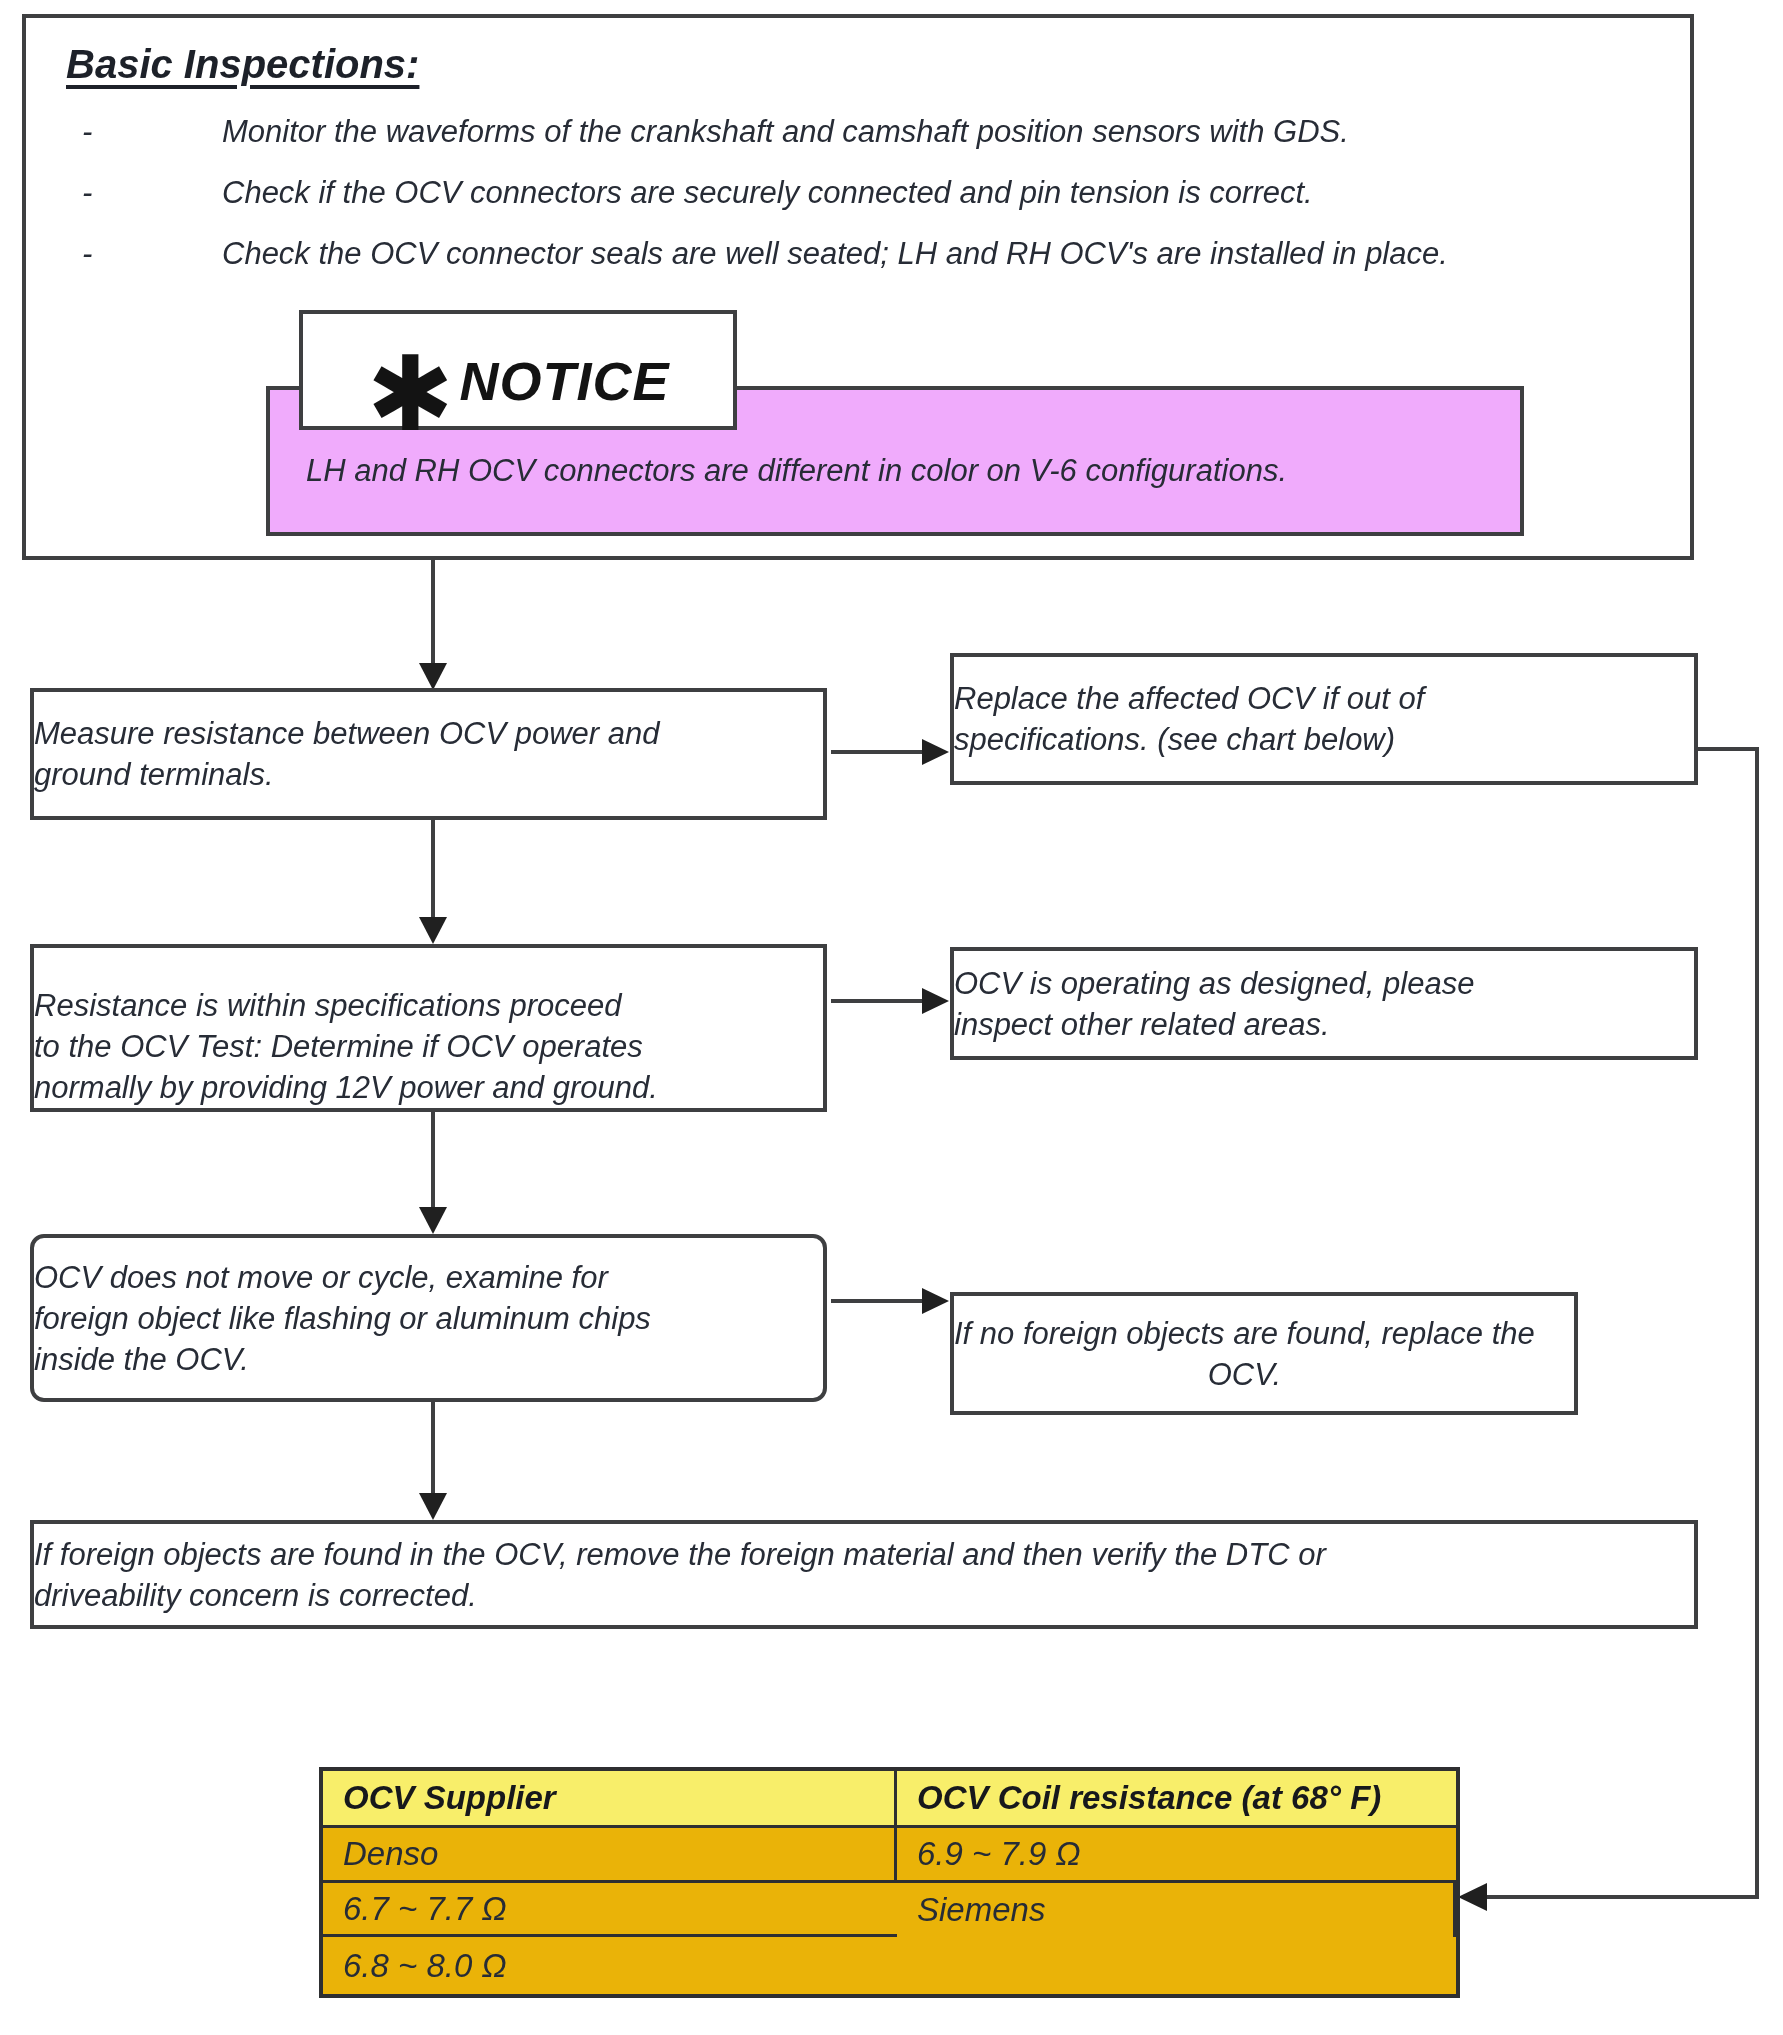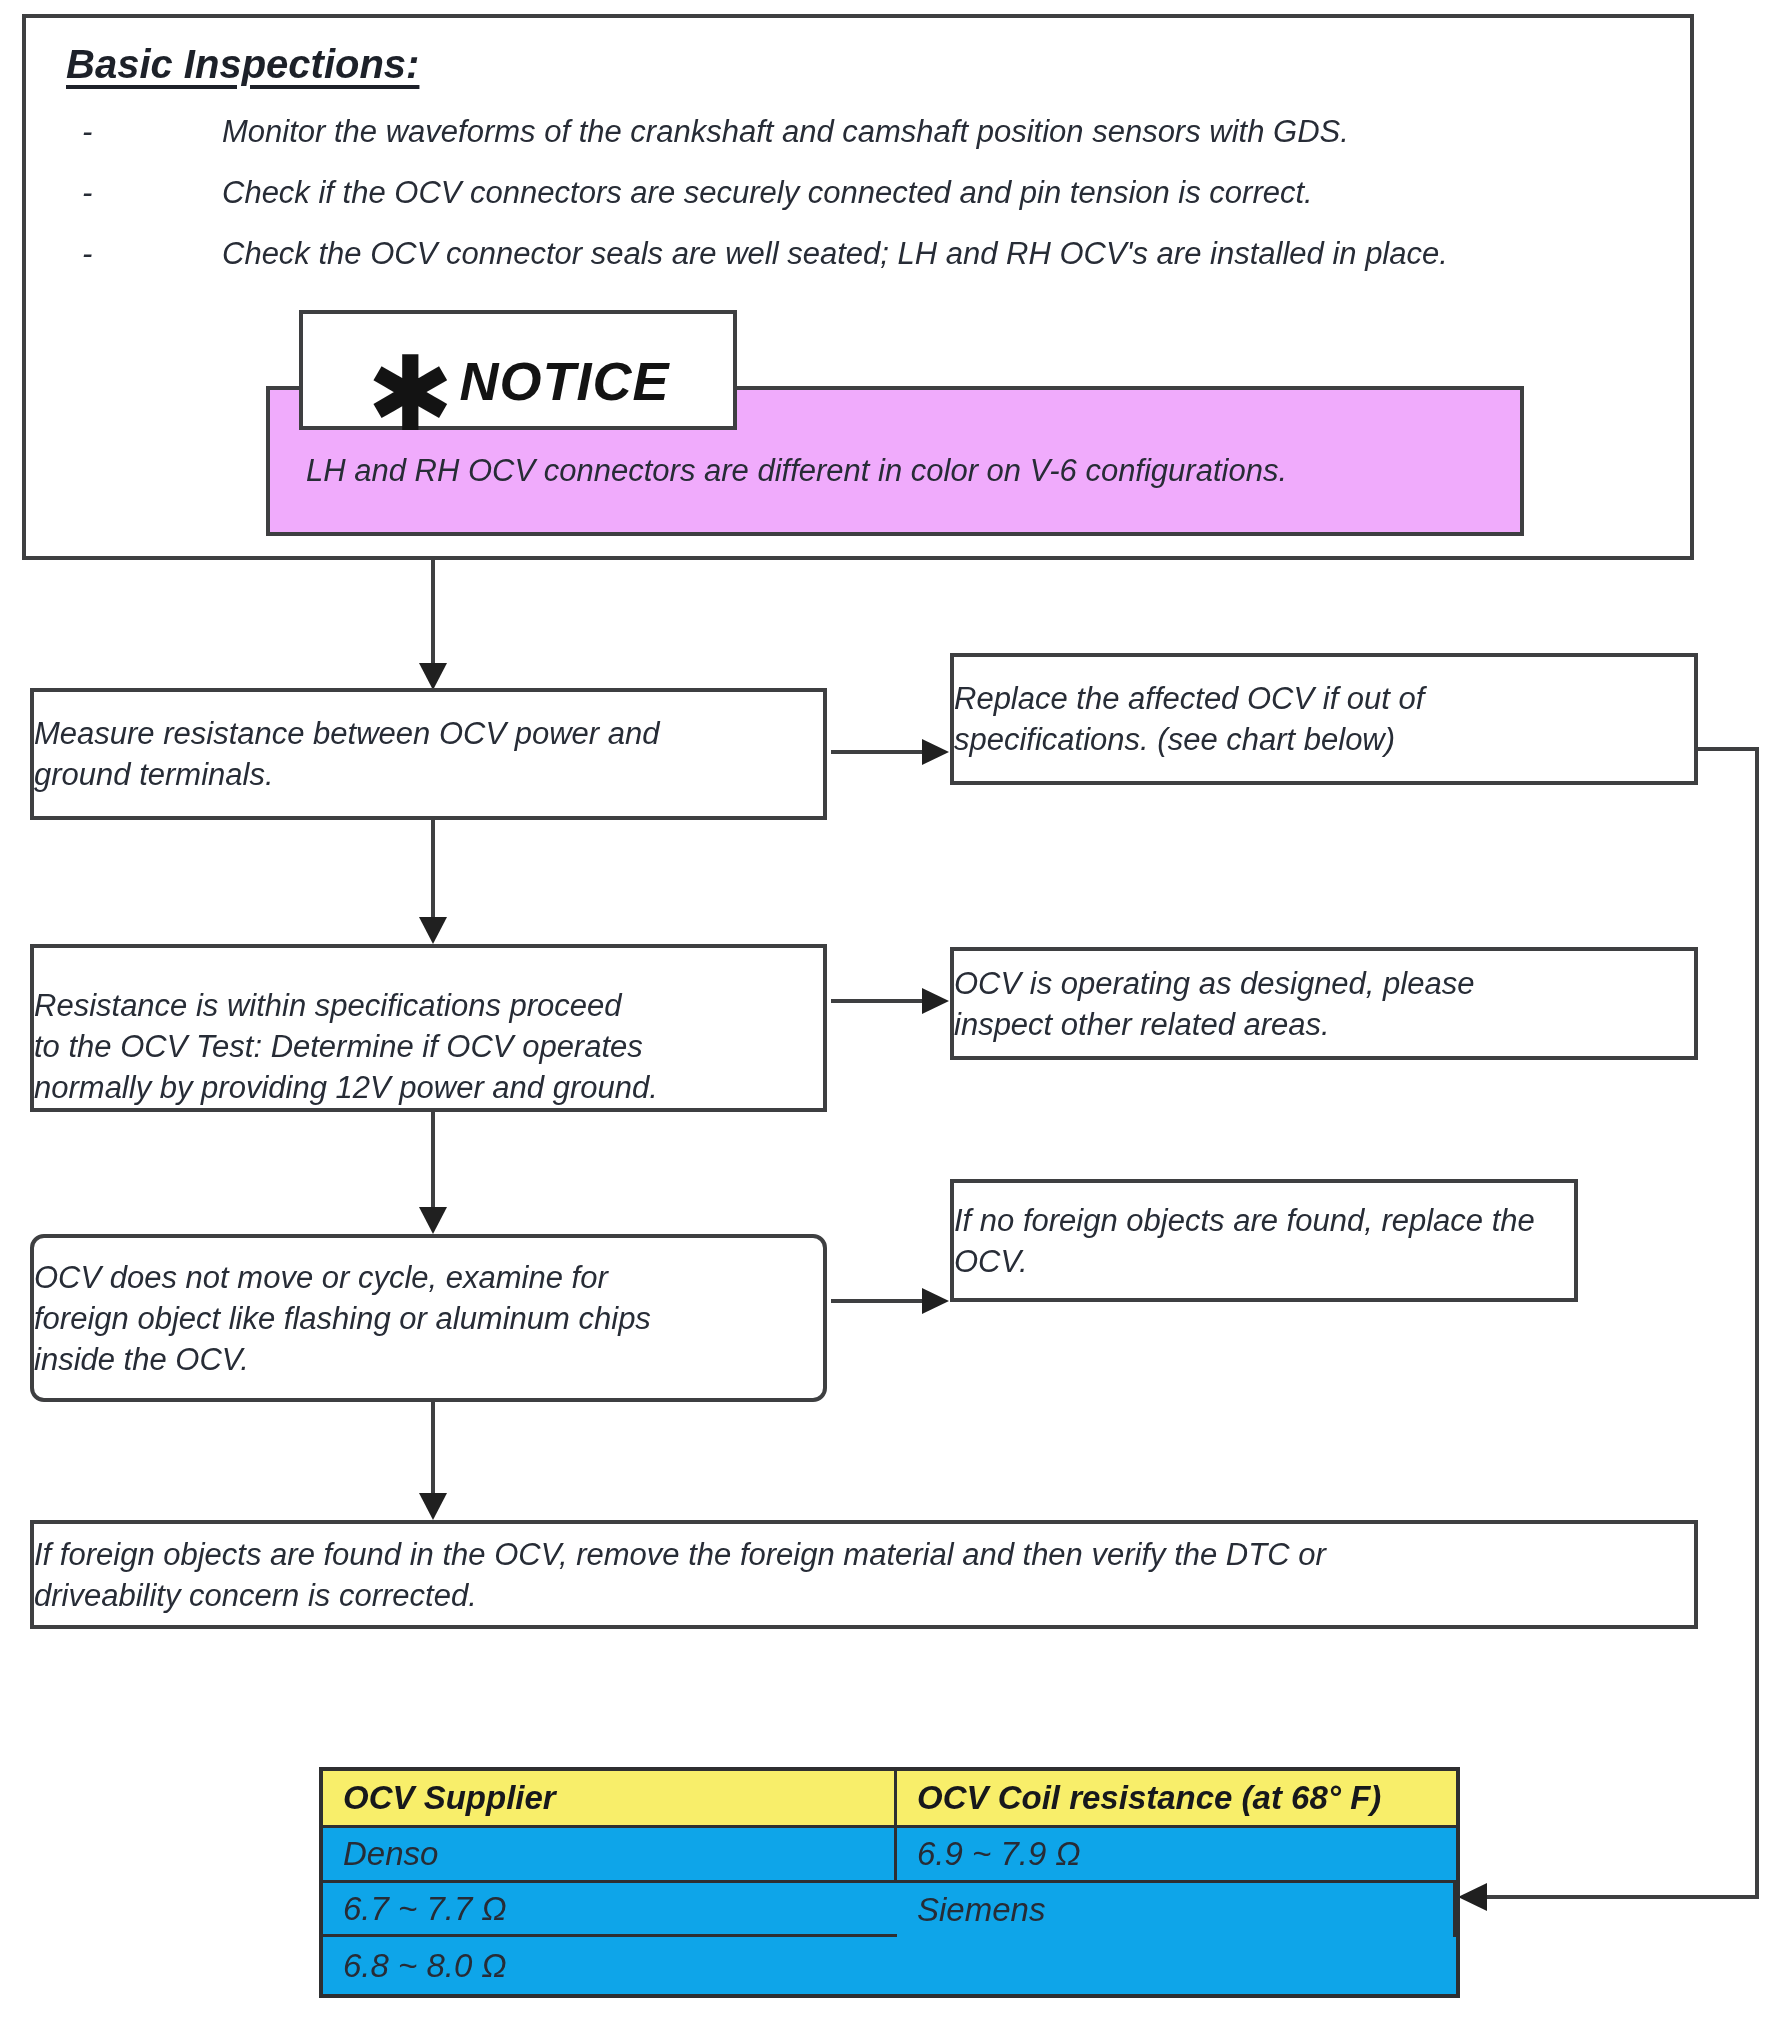--- a/index.html
+++ b/index.html
@@ -56,21 +56,21 @@
     border-left:27px solid #202020;
   }
   .arrow-left{
     position:absolute;width:0;height:0;
     border-top:14px solid transparent;border-bottom:14px solid transparent;
     border-right:29px solid #202020;
   }
   
   .spec-table{
     position:absolute;left:319px;top:1767px;width:1141px;
-    border:4px solid #2e2f31;background:#0ea5e9;
+    border:4px solid #2e2f31;background:#eab308;
     display:grid;grid-template-columns:574px 1fr;
     grid-template-rows:57px 55px 54px 57px;
   }
   .cell{
     border-right:3px solid #2e2f31;border-bottom:3px solid #2e2f31;
     display:flex;align-items:center;padding-left:20px;font-size:33px;color:#272c36;
   }
   .cell.last-col{border-right:none;}
   .cell.last-row{border-bottom:none;}
   .cell.header{font-weight:bold;color:#17181c;}
@@ -148,21 +148,21 @@
 
   <div class="box flow-box" style="left:30px;top:1234px;width:797px;height:168px;border-radius:14px;">
     <div class="flow-text">OCV does not move or cycle, examine for
 foreign object like flashing or aluminum chips
 inside the OCV.</div>
   </div>
 
   <div class="line" style="left:831px;top:1299px;width:94px;height:4px;"></div>
   <div class="arrow-right" style="left:922px;top:1288px;"></div>
 
-  <div class="box flow-box" style="left:950px;top:1179px;width:628px;height:123px;">
+  <div class="box flow-box" style="left:950px;top:1292px;width:628px;height:123px;text-align:center;">
     <div class="flow-text">If no foreign objects are found, replace the
 OCV.</div>
   </div>
 
   <div class="line" style="left:431px;top:1400px;width:4px;height:96px;"></div>
   <div class="arrow-down" style="left:419px;top:1493px;"></div>
 
   <div class="box flow-box" style="left:30px;top:1520px;width:1668px;height:109px;">
     <div class="flow-text">If foreign objects are found in the OCV, remove the foreign material and then verify the DTC or
 driveability concern is corrected.</div>

